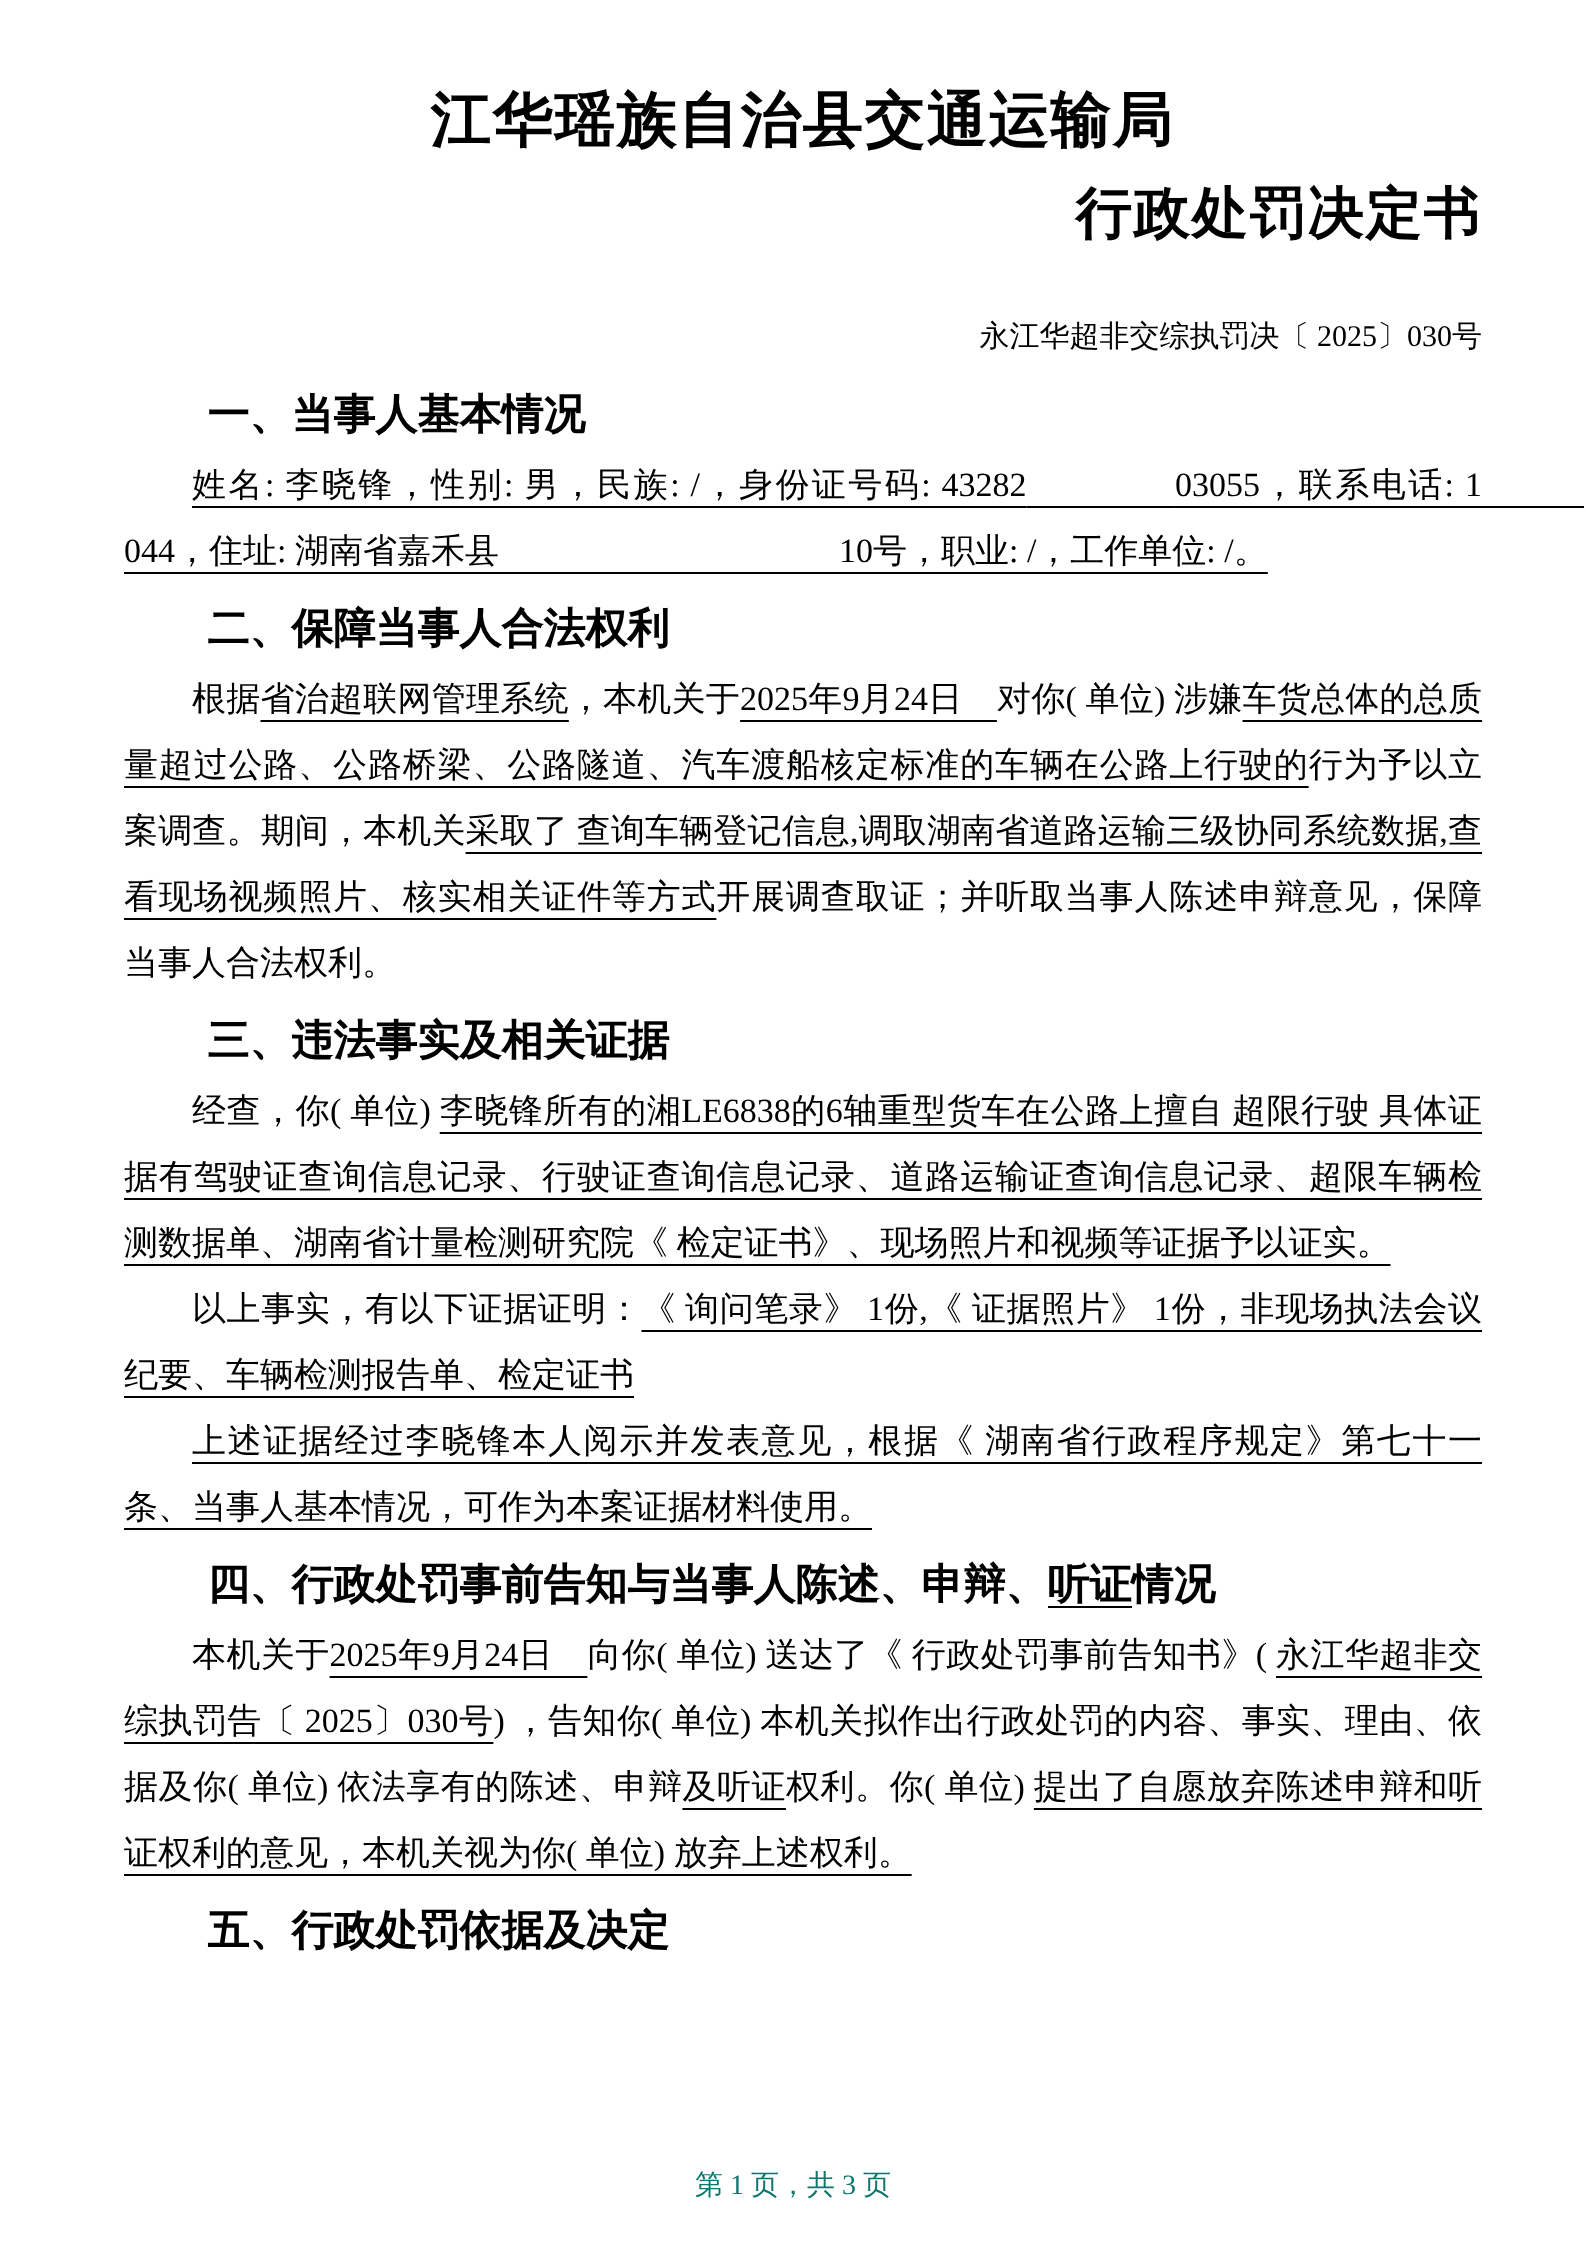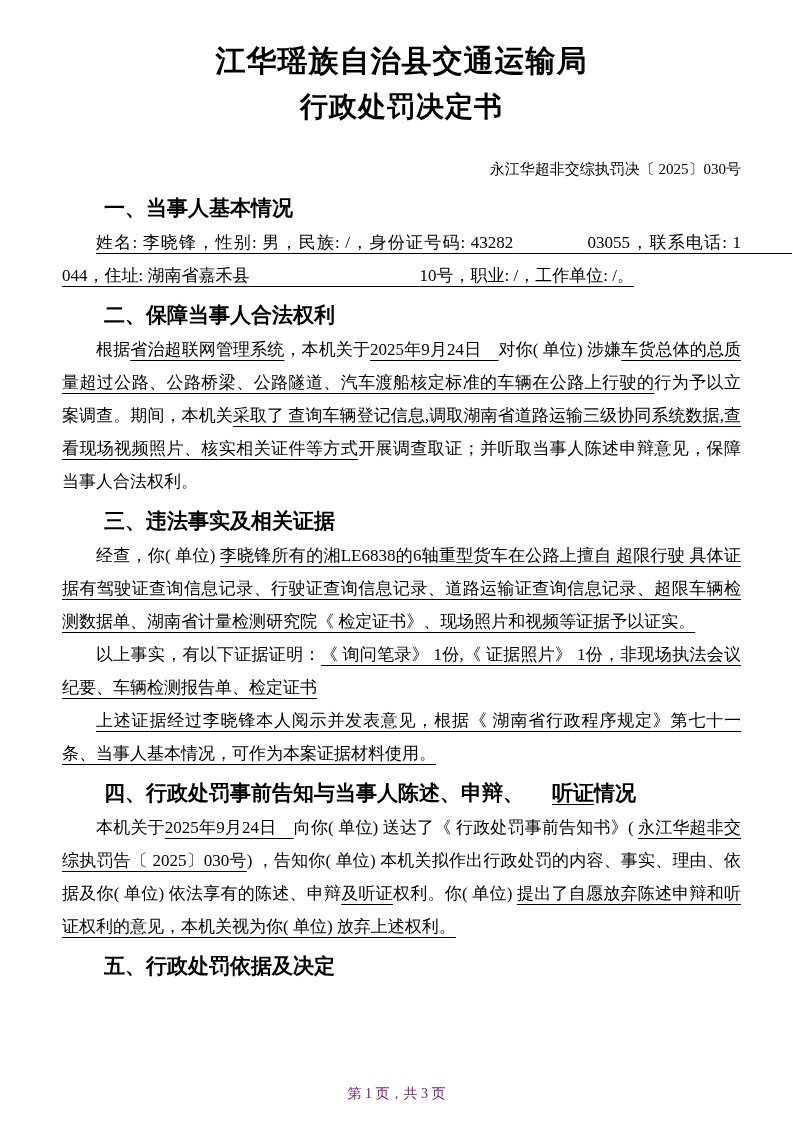--- a/index.html
+++ b/index.html
@@ -23,21 +23,21 @@
     margin: 0;
     text-align: center;
     font-size: 30px;
     line-height: 42px;
     font-weight: bold;
     font-family: "Liberation Sans", "DejaVu Sans", sans-serif;
     letter-spacing: 1px;
   }
   .title2 {
     margin: 6px 0 0 0;
-    text-align: center;
+    text-align: right;
     font-size: 28px;
     line-height: 38px;
     font-weight: bold;
     font-family: "Liberation Sans", "DejaVu Sans", sans-serif;
     letter-spacing: 1px;
   }
   .doc-number {
     margin-top: 32px;
     text-align: right;
     font-size: 15px;
@@ -61,31 +61,30 @@
     text-indent: 2em;
     text-align: justify;
   }
   .u {
     text-decoration: underline;
     text-underline-offset: 5px;
     text-decoration-thickness: 1px;
   }
   .sec-heading .u {
     text-underline-offset: 4px;
-    margin-left: 28px;
   }
   .page-footer {
     position: absolute;
     left: 0;
     right: 0;
     bottom: 18px;
     text-align: center;
     font-size: 14px;
     line-height: 20px;
-    color: #701a75;
+    color: #0f766e;
   }
 </style>
 </head>
 <body>
 
 <div class="page">
   <h1 class="title1">江华瑶族自治县交通运输局</h1>
   <h2 class="title2">行政处罚决定书</h2>
   <div class="doc-number">永江华超非交综执罚决〔 2025〕030号</div>
   <div class="body-area" id="sections">

